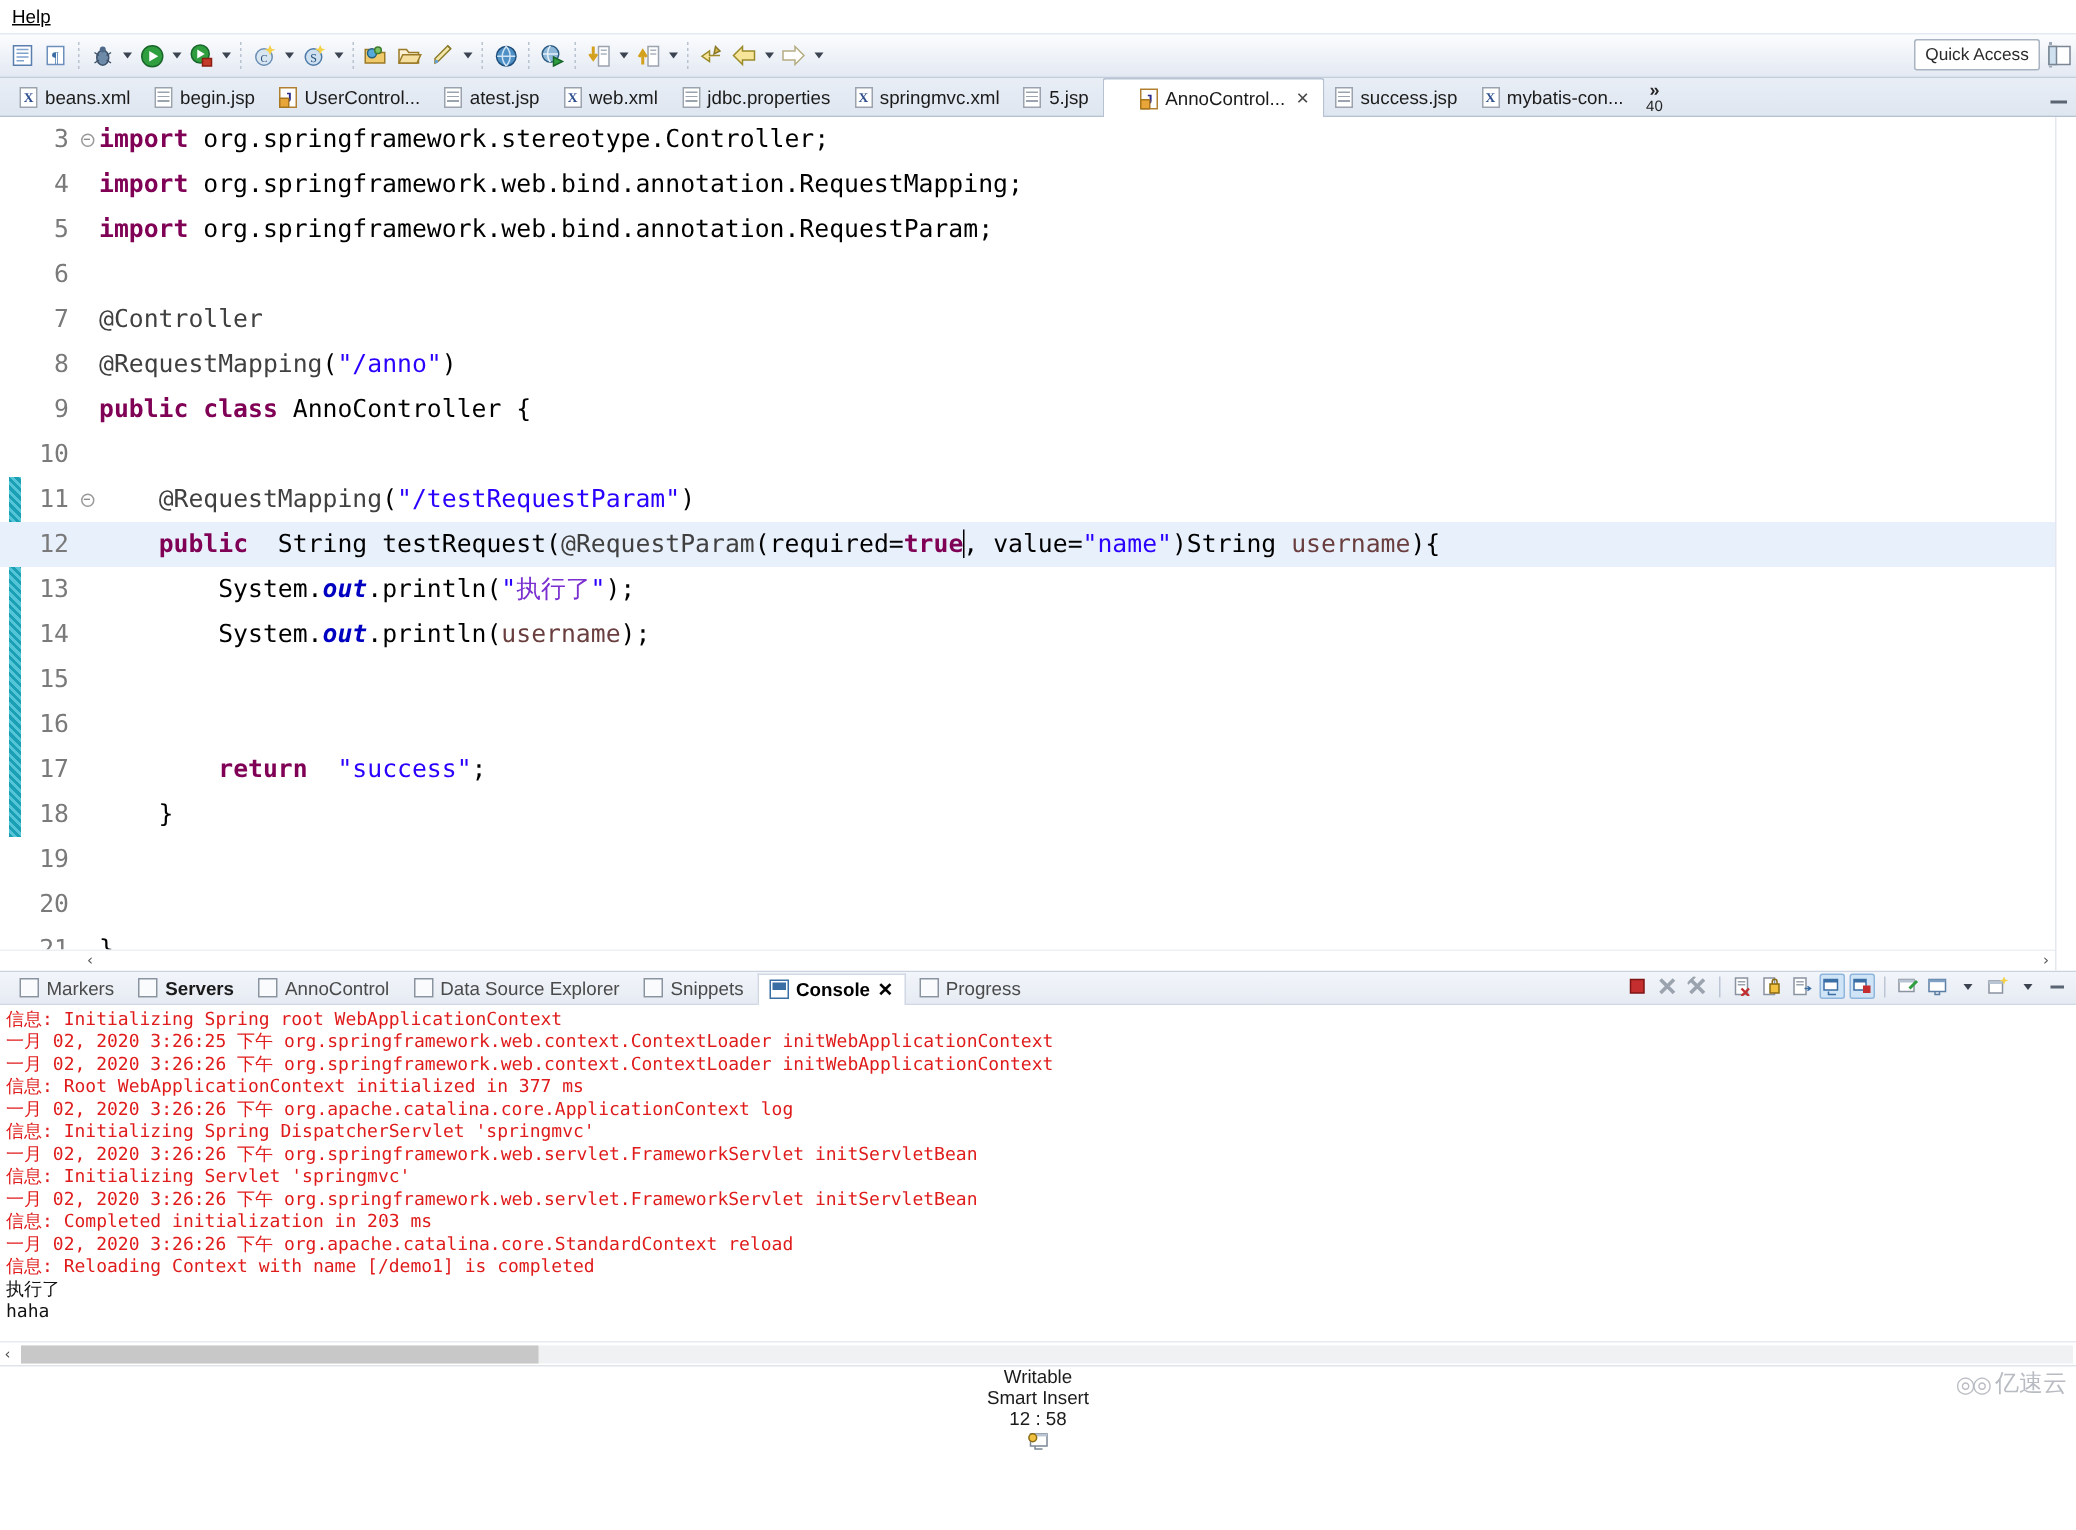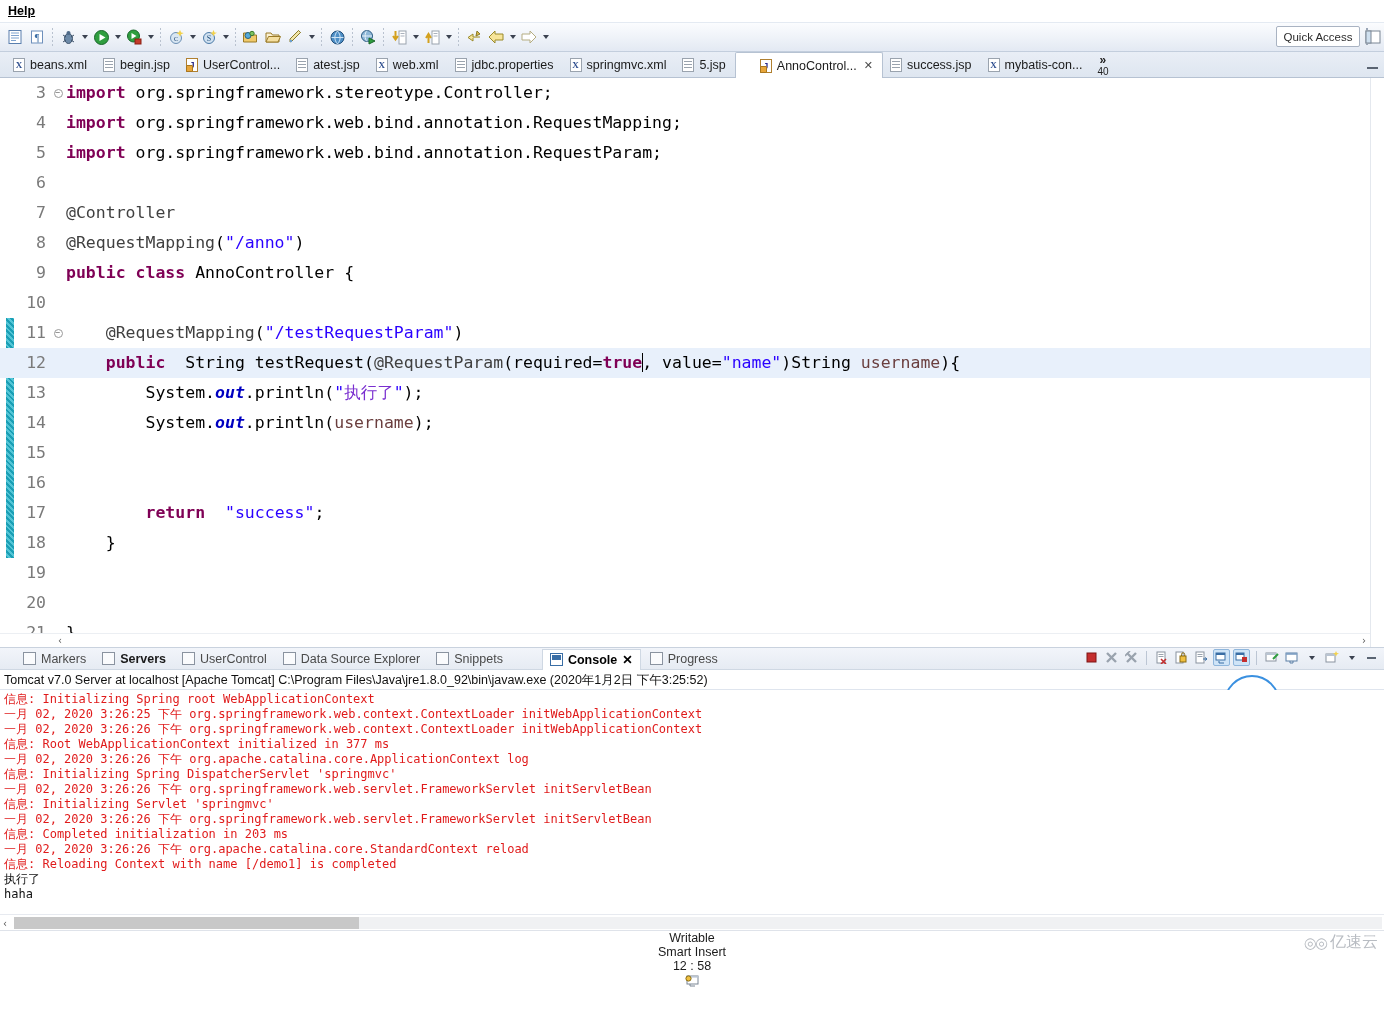--- a/index.html
+++ b/index.html
@@ -11,21 +11,21 @@
     overflow: hidden;
   }
   #app { position: relative; width: 1384px; height: 1020px; background:#fff; }
 
   
   .menubar {
     height: 22px; background:#ffffff; display:flex; align-items:center;
     padding-left: 4px; font-size: 12.5px; color:#000;
   }
   .menubar .mi { padding: 1px 4px; }
-  .menubar .mi u { text-decoration: underline; font-weight: bold; }
+  .menubar .mi u { text-decoration: underline; }
 
   
   .toolbar {
     height: 30px;
     background: linear-gradient(to bottom,#fbfcfe 0%, #eef2f8 55%, #e3e9f3 100%);
     border-top:1px solid #e4eaf2;
     border-bottom:1px solid #c3cedd;
     display:flex; align-items:center; padding-left:4px; position:relative;
   }
   .tb-item { display:flex; align-items:center; justify-content:center;
@@ -130,27 +130,27 @@
     color:#5a5a5a; font-family:"DejaVu Sans", sans-serif;}
   .hscroll-ed .arrow.r { left:auto; right:4px; }
 
   .avatar-badge { position:absolute; right:104px; top:597px; width:56px; height:56px;
     border-radius:50%; border:2px solid #3a90e0; background:#fff;
     display:flex; align-items:center; justify-content:center; font-size:24px;
     color:#333; overflow:hidden; }
 
   
   .viewtabs { height:22px; background:linear-gradient(to bottom,#f2f5fa,#e6ebf3);
-    display:flex; align-items:center; gap:2px; padding-left:16px;
+    display:flex; align-items:center; gap:2px; padding-left:6px;
     border-bottom:1px solid #cfd8e3; position:relative; }
   .vtab { display:flex; align-items:center; gap:5px; padding:0 7px;
     height:20px; font-size:12.5px; color:#4a4a4a; }
   .vtab.bold { font-weight:bold; color:#1a1a1a; }
   .vtab.active { font-weight:bold; color:#000; background:#fff;
-    border:1px solid #cfd8e3; border-bottom:none; height:21px; margin-bottom:-1px;margin-left:30px; }
+    border:1px solid #cfd8e3; border-bottom:none; height:21px; margin-bottom:-1px; }
   .vicon { width:13px; height:13px; border:1px solid #8a93a0; background:#fafbfd;
            flex:none; position:relative; }
   .vicon.console { background:#ffffff; border-color:#3a6ea5; }
   .vicon.console::after{content:"";position:absolute;left:1px;right:1px;top:1px;height:5px;background:#3a6ea5;}
 
   .console-toolbar { position:absolute; right:4px; top:1px; display:flex;
     align-items:center; gap:3px; }
   .ci { width:17px; height:17px; display:flex; align-items:center;
         justify-content:center; font-size:11px; }
   .ci.sel { background:#cfe4f7; border:1px solid #8fb6dc; border-radius:2px; }
@@ -478,21 +478,21 @@
     <div class="vtab">
       <span class="vicon"></span>
       <span>Markers</span>
     </div>
     <div class="vtab bold">
       <span class="vicon"></span>
       <span>Servers</span>
     </div>
     <div class="vtab">
       <span class="vicon"></span>
-      <span>UserControl</span>
+      <span>AnnoControl</span>
     </div>
     <div class="vtab">
       <span class="vicon"></span>
       <span>Data Source Explorer</span>
     </div>
     <div class="vtab">
       <span class="vicon"></span>
       <span>Snippets</span>
     </div>
     <div class="vtab active">
@@ -585,21 +585,20 @@
         </span>
       <span class="ci ci-caret"></span>
       <span class="ci">
         <svg width="13" height="13" viewBox="0 0 13 13">
             <rect x="2" y="6" width="9" height="2" fill="#5a6472"></rect>
           </svg>
         </span>
     </div>
   </div>
 
-  <div class="console-title">Tomcat v7.0 Server at localhost [Apache Tomcat] C:\Program Files\Java\jre1.8.0_92\bin\javaw.exe (2020年1月2日 下午3:25:52)</div>
 
   <div class="console-body">
     <div id="console-lines">
         <div class="cline err">信息: Initializing Spring root WebApplicationContext</div>
         <div class="cline err">一月 02, 2020 3:26:25 下午 org.springframework.web.context.ContextLoader initWebApplicationContext</div>
         <div class="cline err">一月 02, 2020 3:26:26 下午 org.springframework.web.context.ContextLoader initWebApplicationContext</div>
         <div class="cline err">信息: Root WebApplicationContext initialized in 377 ms</div>
         <div class="cline err">一月 02, 2020 3:26:26 下午 org.apache.catalina.core.ApplicationContext log</div>
         <div class="cline err">信息: Initializing Spring DispatcherServlet 'springmvc'</div>
         <div class="cline err">一月 02, 2020 3:26:26 下午 org.springframework.web.servlet.FrameworkServlet initServletBean</div>

